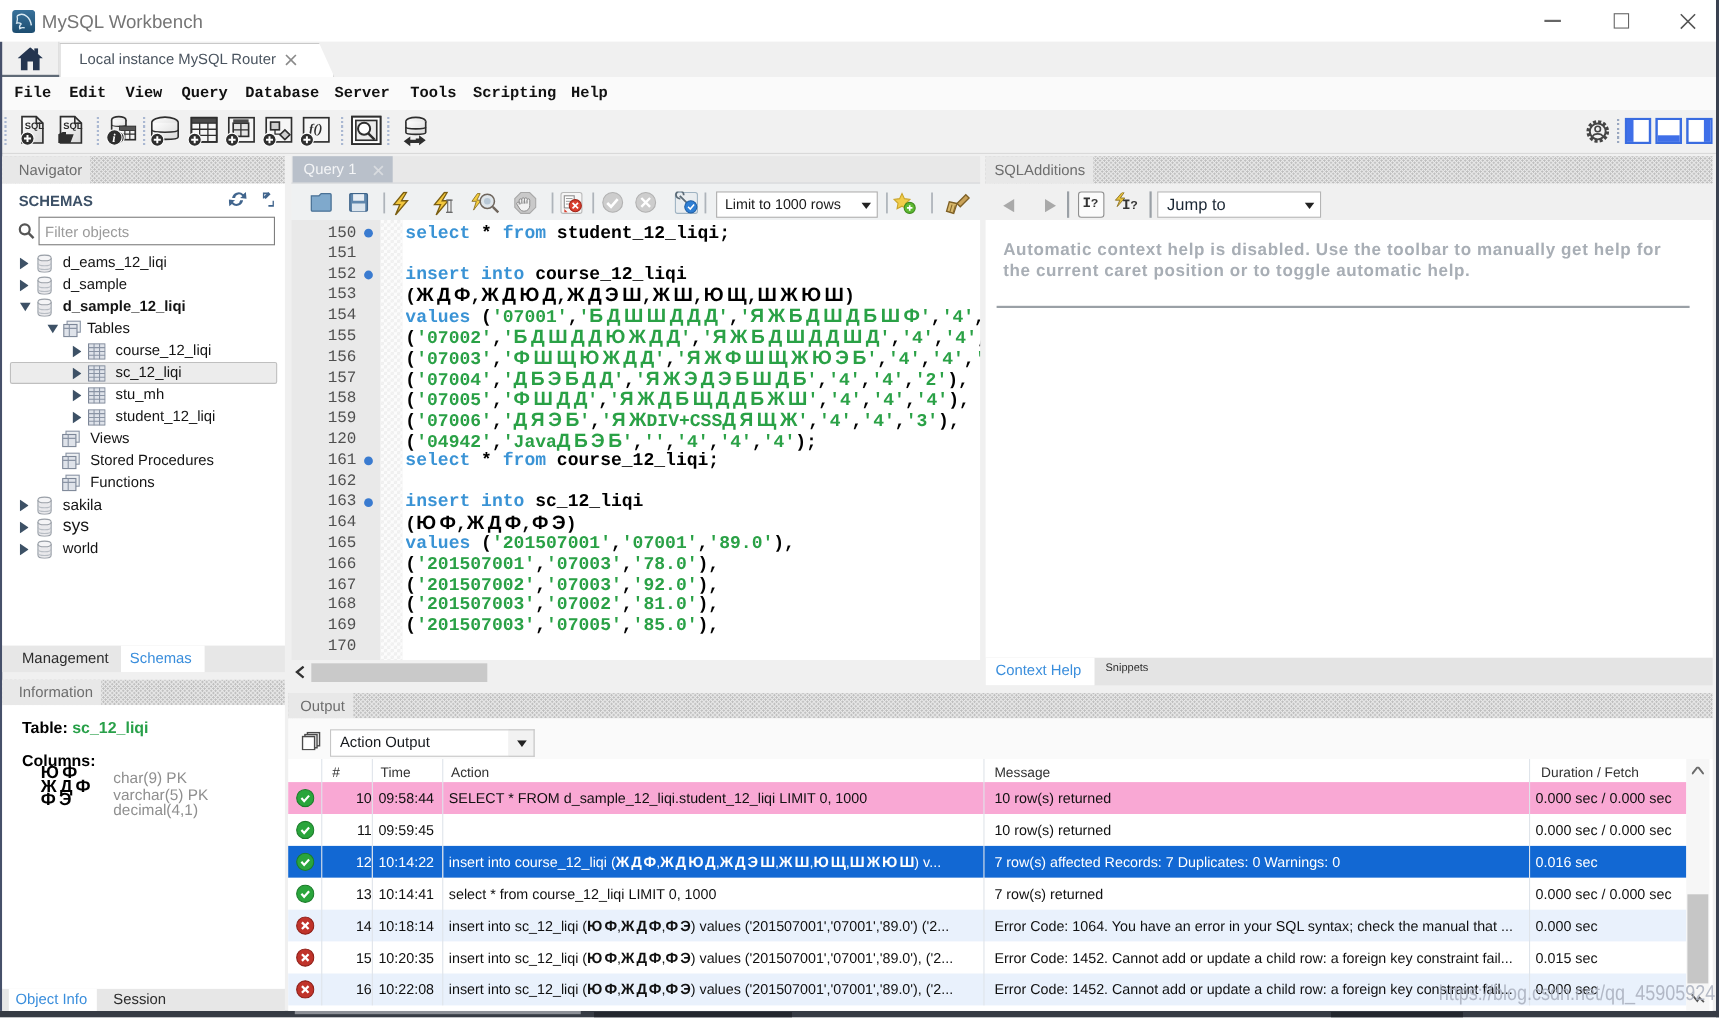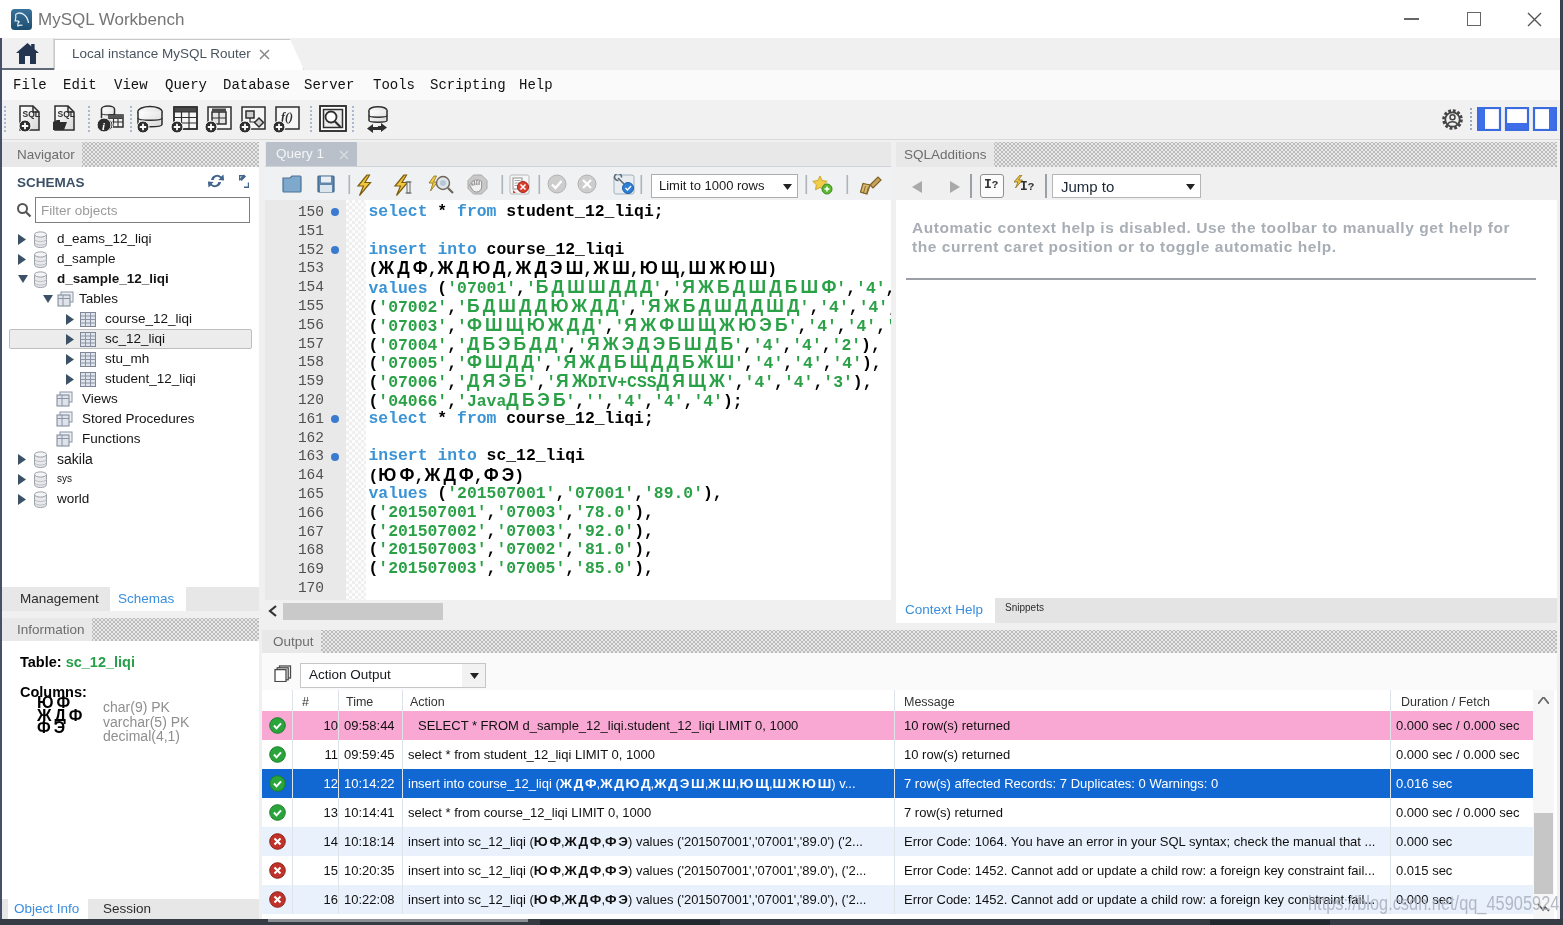--- a/index.html
+++ b/index.html
@@ -55,21 +55,21 @@
       </svg>
   </div>
   <div class="abs" style="left:0;top:30px;width:54px;height:2px;background:#5f6a76"></div>
   <div class="abs" style="left:54px;top:1px;width:250px;height:31px;background:#fff;border:1px solid #c9c9c9;border-bottom:none;clip-path:polygon(0 0,236px 0,250px 100%,0 100%)"></div>
   <div class="abs" style="left:72px;top:8px;font-size:13.5px;color:#4a545f">Local instance MySQL Router</div>
   <svg class="abs" style="left:259px;top:11px" width="11" height="11" viewBox="0 0 11 11">
       <path d="M1 1 L10 10 M10 1 L1 10" stroke="#8a8a8a" stroke-width="1.5"></path>
     </svg>
 </div>
 
-<div class="abs mono" style="left:0;top:70px;width:1560px;height:30px;background:#fafafa;font-size:14px;font-weight:400;color:#111">
+<div class="abs mono" style="left:0;top:70px;width:1560px;height:30px;background:#fafafa;font-size:14px;font-weight:700;color:#111">
   <span class="abs" style="left:13px;top:7px">File</span>
   <span class="abs" style="left:63px;top:7px">Edit</span>
   <span class="abs" style="left:114px;top:7px">View</span>
   <span class="abs" style="left:165px;top:7px">Query</span>
   <span class="abs" style="left:223px;top:7px">Database</span>
   <span class="abs" style="left:304px;top:7px">Server</span>
   <span class="abs" style="left:373px;top:7px">Tools</span>
   <span class="abs" style="left:430px;top:7px">Scripting</span>
   <span class="abs" style="left:519px;top:7px">Help</span>
 </div>
@@ -290,21 +290,21 @@
   </svg>
 <div class="abs" style="left:57px;top:449.5px;font-size:14px;color:#141414;line-height:18px">sakila</div>
 <svg class="abs" style="left:18px;top:473.5px" width="8" height="11" viewBox="0 0 8 11">
     <path d="M0 0 l8 5.5 l-8 5.5 z" fill="#3d5166"></path>
   </svg>
 <svg class="abs" style="left:33px;top:470.5px" width="15" height="17" viewBox="0 0 15 17">
     <path d="M1.5 3.5 v10 c0 4,12 4,12 0 v-10" fill="#e9e9ec" stroke="#9aa0a8" stroke-width="1"></path>
     <ellipse cx="7.5" cy="3.5" rx="6" ry="2.6" fill="#f4f4f6" stroke="#9aa0a8" stroke-width="1"></ellipse>
     <path d="M1.5 8 c0 3.4,12 3.4,12 0 M1.5 11.5 c0 3.4,12 3.4,12 0" fill="none" stroke="#b8bdc4" stroke-width="1"></path>
   </svg>
-<div class="abs" style="left:57px;top:469.5px;font-size:10px;color:#141414;line-height:18px">sys</div>
+<div class="abs" style="left:57px;top:469.5px;font-size:16px;color:#141414;line-height:18px">sys</div>
 <svg class="abs" style="left:18px;top:493.5px" width="8" height="11" viewBox="0 0 8 11">
     <path d="M0 0 l8 5.5 l-8 5.5 z" fill="#3d5166"></path>
   </svg>
 <svg class="abs" style="left:33px;top:490.5px" width="15" height="17" viewBox="0 0 15 17">
     <path d="M1.5 3.5 v10 c0 4,12 4,12 0 v-10" fill="#e9e9ec" stroke="#9aa0a8" stroke-width="1"></path>
     <ellipse cx="7.5" cy="3.5" rx="6" ry="2.6" fill="#f4f4f6" stroke="#9aa0a8" stroke-width="1"></ellipse>
     <path d="M1.5 8 c0 3.4,12 3.4,12 0 M1.5 11.5 c0 3.4,12 3.4,12 0" fill="none" stroke="#b8bdc4" stroke-width="1"></path>
   </svg>
 <div class="abs" style="left:57px;top:489.5px;font-size:13.5px;color:#141414;line-height:18px">world</div>
 
@@ -425,21 +425,21 @@
     <div class="codeline"><span class="k">select</span> * <span class="k">from</span> student_12_liqi;</div>
     <div class="codeline"></div>
     <div class="codeline"><span class="k">insert</span> <span class="k">into</span> course_12_liqi</div>
     <div class="codeline">(<span class="cjk">ЖДФ</span>,<span class="cjk">ЖДЮД</span>,<span class="cjk">ЖДЭШ</span>,<span class="cjk">ЖШ</span>,<span class="cjk">ЮЩ</span>,<span class="cjk">ШЖЮШ</span>)</div>
     <div class="codeline"><span class="k">values</span> (<span class="s">'07001'</span>,<span class="s">'<span class="cjk">БДШШДДД</span>'</span>,<span class="s">'<span class="cjk">ЯЖБДШДБШФ</span>'</span>,<span class="s">'4'</span>,,),</div>
     <div class="codeline">(<span class="s">'07002'</span>,<span class="s">'<span class="cjk">БДШДДЮЖДД</span>'</span>,<span class="s">'<span class="cjk">ЯЖБДШДДШД</span>'</span>,<span class="s">'4'</span>,<span class="s">'4'</span>,),</div>
     <div class="codeline">(<span class="s">'07003'</span>,<span class="s">'<span class="cjk">ФШЩЮЖДД</span>'</span>,<span class="s">'<span class="cjk">ЯЖФШЩЖЮЭБ</span>'</span>,<span class="s">'4'</span>,<span class="s">'4'</span>,<span class="s">'2'</span>),</div>
     <div class="codeline">(<span class="s">'07004'</span>,<span class="s">'<span class="cjk">ДБЭБДД</span>'</span>,<span class="s">'<span class="cjk">ЯЖЭДЭБШДБ</span>'</span>,<span class="s">'4'</span>,<span class="s">'4'</span>,<span class="s">'2'</span>),</div>
     <div class="codeline">(<span class="s">'07005'</span>,<span class="s">'<span class="cjk">ФШДД</span>'</span>,<span class="s">'<span class="cjk">ЯЖДБЩДДБЖШ</span>'</span>,<span class="s">'4'</span>,<span class="s">'4'</span>,<span class="s">'4'</span>),</div>
     <div class="codeline">(<span class="s">'07006'</span>,<span class="s">'<span class="cjk">ДЯЭБ</span>'</span>,<span class="s">'<span class="cjk">ЯЖ</span>DIV+CSS<span class="cjk">ДЯЩЖ</span>'</span>,<span class="s">'4'</span>,<span class="s">'4'</span>,<span class="s">'3'</span>),</div>
-    <div class="codeline">(<span class="s">'04066'</span>,<span class="s">'Java<span class="cjk">ДБЭБ</span>'</span>,<span class="s">''</span>,<span class="s">'4'</span>,<span class="s">'4'</span>,<span class="s">'4'</span>);</div>
+    <div class="codeline">(<span class="s">'04942'</span>,<span class="s">'Java<span class="cjk">ДБЭБ</span>'</span>,<span class="s">''</span>,<span class="s">'4'</span>,<span class="s">'4'</span>,<span class="s">'4'</span>);</div>
     <div class="codeline"><span class="k">select</span> * <span class="k">from</span> course_12_liqi;</div>
     <div class="codeline"></div>
     <div class="codeline"><span class="k">insert</span> <span class="k">into</span> sc_12_liqi</div>
     <div class="codeline">(<span class="cjk">ЮФ</span>,<span class="cjk">ЖДФ</span>,<span class="cjk">ФЭ</span>)</div>
     <div class="codeline"><span class="k">values</span> (<span class="s">'201507001'</span>,<span class="s">'07001'</span>,<span class="s">'89.0'</span>),</div>
     <div class="codeline">(<span class="s">'201507001'</span>,<span class="s">'07003'</span>,<span class="s">'78.0'</span>),</div>
     <div class="codeline">(<span class="s">'201507002'</span>,<span class="s">'07003'</span>,<span class="s">'92.0'</span>),</div>
     <div class="codeline">(<span class="s">'201507003'</span>,<span class="s">'07002'</span>,<span class="s">'81.0'</span>),</div>
     <div class="codeline">(<span class="s">'201507003'</span>,<span class="s">'07005'</span>,<span class="s">'85.0'</span>),</div>
   </div>
@@ -505,34 +505,33 @@
 <div class="abs" style="left:1401px;top:695px;font-size:12.5px;color:#333">Duration / Fetch</div>
 <div class="trow" style="top:711px;background:#f9a8d4;color:#111">
     <div class="abs" style="left:7px;top:6px">
       <svg width="17" height="17" viewBox="0 0 17 17">
         <circle cx="8.5" cy="8.5" r="7.8" fill="#2aa53c" stroke="#1b7d2a"></circle>
         <path d="M5 8.5 l2.5 2.8 l4.5 -5" stroke="#fff" stroke-width="2" fill="none"></path>
       </svg>
     </div>
     <div class="cell" style="left:30px;width:46px;text-align:right">10</div>
     <div class="cell" style="left:82px;width:58px">09:58:44</div>
-    <div class="cell" style="left:156px;width:485px">SELECT * FROM d_sample_12_liqi.student_12_liqi LIMIT 0, 1000</div>
+    <div class="cell" style="left:146px;width:485px">SELECT * FROM d_sample_12_liqi.student_12_liqi LIMIT 0, 1000</div>
     <div class="cell" style="left:642px;width:480px">10 row(s) returned</div>
     <div class="cell" style="left:1134px;width:137px">0.000 sec / 0.000 sec</div>
   </div>
 <div class="trow" style="top:740px;background:#fff;color:#111">
     <div class="abs" style="left:7px;top:6px">
       <svg width="17" height="17" viewBox="0 0 17 17">
         <circle cx="8.5" cy="8.5" r="7.8" fill="#2aa53c" stroke="#1b7d2a"></circle>
         <path d="M5 8.5 l2.5 2.8 l4.5 -5" stroke="#fff" stroke-width="2" fill="none"></path>
       </svg>
     </div>
     <div class="cell" style="left:30px;width:46px;text-align:right">11</div>
     <div class="cell" style="left:82px;width:58px">09:59:45</div>
-    <div class="cell" style="left:146px;width:485px">select * from student_12_liqi LIMIT 0, 1000</div>
     <div class="cell" style="left:642px;width:480px">10 row(s) returned</div>
     <div class="cell" style="left:1134px;width:137px">0.000 sec / 0.000 sec</div>
   </div>
 <div class="trow" style="top:769px;background:#1268d3;color:#fff">
     <div class="colsep" style="left:76px;background:rgba(255,255,255,0.5)"></div>
     <div class="colsep" style="left:140px;background:rgba(255,255,255,0.5)"></div>
     <div class="abs" style="left:7px;top:6px">
       <svg width="17" height="17" viewBox="0 0 17 17">
         <circle cx="8.5" cy="8.5" r="7.8" fill="#2aa53c" stroke="#1b7d2a"></circle>
         <path d="M5 8.5 l2.5 2.8 l4.5 -5" stroke="#fff" stroke-width="2" fill="none"></path>

